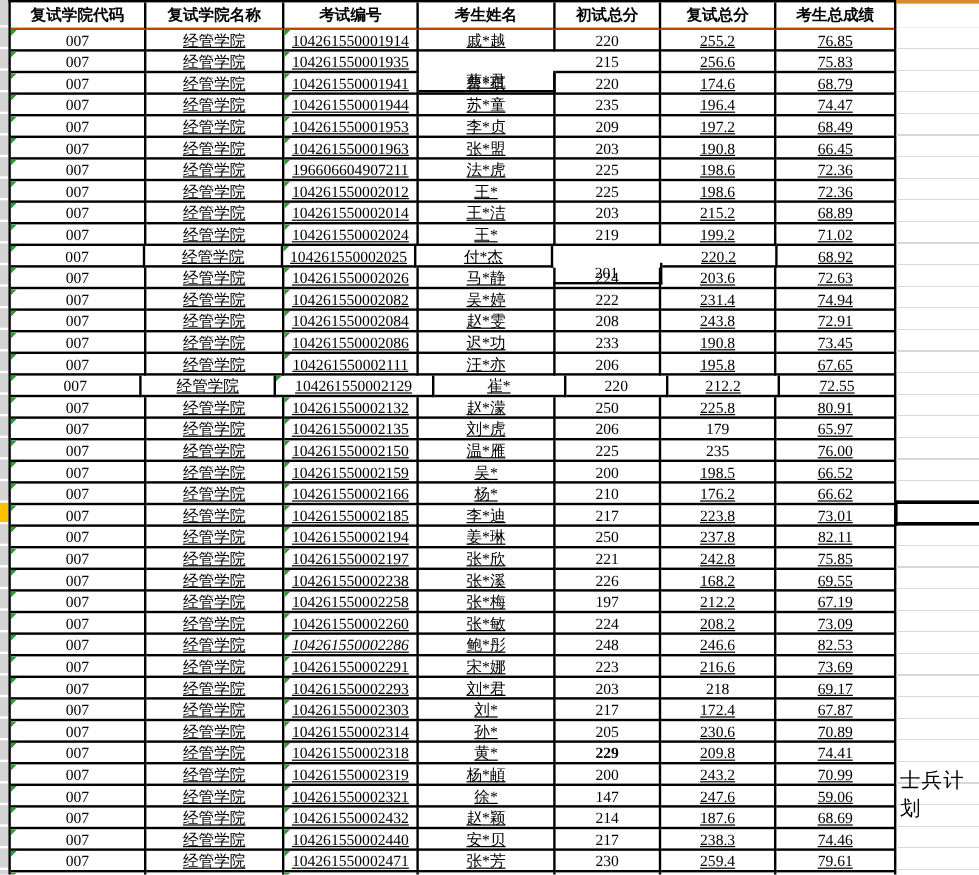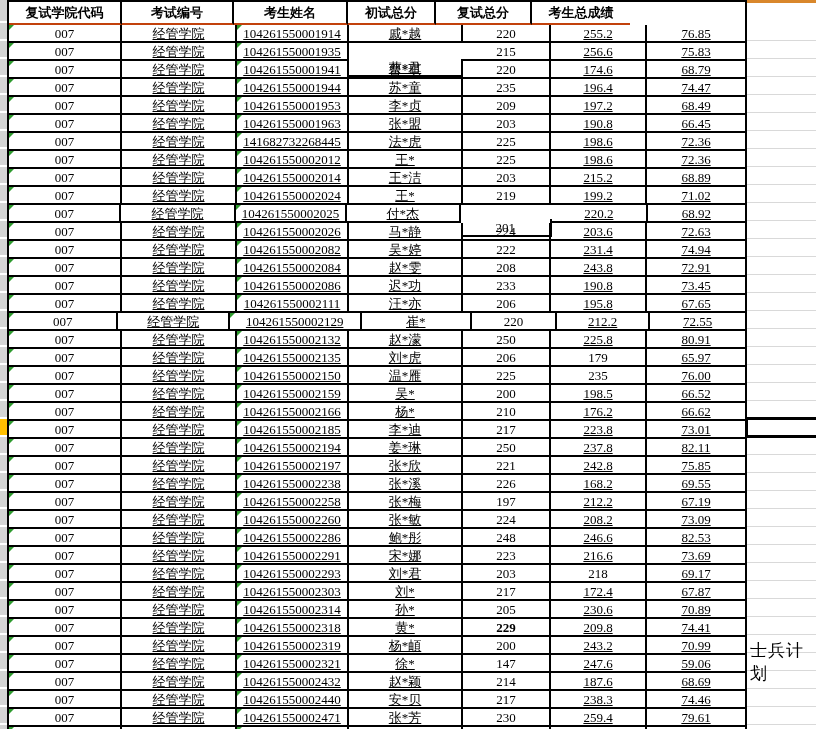--- a/index.html
+++ b/index.html
@@ -92,20 +92,21 @@
       <div class="gcell"></div>
       <div class="gcell"></div>
       <div class="gcell"></div>
       <div class="gcell"></div>
       <div class="gcell"></div>
       <div class="gcell"></div>
     </div>
   <div id="tbl">
       <div class="row hdr">
         <div class="cell" style="width: 113px;">复试学院代码</div>
+        <div class="cell" style="width: 115px;">复试学院名称</div>
         <div class="cell" style="width: 112px;">考试编号</div>
         <div class="cell" style="width: 114px;">考生姓名</div>
         <div class="cell" style="width: 88px;">初试总分</div>
         <div class="cell" style="width: 96px;">复试总分</div>
         <div class="cell" style="width: 98px;">考生总成绩</div>
       </div>
       <div class="row">
         <div class="cell tri" style="width: 113px;">007</div>
         <div class="cell ul" style="width: 115px;">经管学院</div>
         <div class="cell tri ul" style="width: 112px;">104261550001914</div>
@@ -155,21 +156,21 @@
         <div class="cell ul" style="width: 115px;">经管学院</div>
         <div class="cell tri ul" style="width: 112px;">104261550001963</div>
         <div class="cell ul" style="width: 114px;">张*盟</div>
         <div class="cell" style="width: 88px;">203</div>
         <div class="cell ul" style="width: 96px;">190.8</div>
         <div class="cell ul" style="width: 98px;">66.45</div>
       </div>
       <div class="row">
         <div class="cell tri" style="width: 113px;">007</div>
         <div class="cell ul" style="width: 115px;">经管学院</div>
-        <div class="cell tri ul" style="width: 112px;">141682732268445</div>
+        <div class="cell tri ul" style="width: 112px;">196606604907211</div>
         <div class="cell ul" style="width: 114px;">法*虎</div>
         <div class="cell" style="width: 88px;">225</div>
         <div class="cell ul" style="width: 96px;">198.6</div>
         <div class="cell ul" style="width: 98px;">72.36</div>
       </div>
       <div class="row">
         <div class="cell tri" style="width: 113px;">007</div>
         <div class="cell ul" style="width: 115px;">经管学院</div>
         <div class="cell tri ul" style="width: 112px;">104261550002012</div>
         <div class="cell ul" style="width: 114px;">王*</div>
@@ -353,21 +354,21 @@
         <div class="cell ul" style="width: 115px;">经管学院</div>
         <div class="cell tri ul" style="width: 112px;">104261550002260</div>
         <div class="cell ul" style="width: 114px;">张*敏</div>
         <div class="cell" style="width: 88px;">224</div>
         <div class="cell ul" style="width: 96px;">208.2</div>
         <div class="cell ul" style="width: 98px;">73.09</div>
       </div>
       <div class="row">
         <div class="cell tri" style="width: 113px;">007</div>
         <div class="cell ul" style="width: 115px;">经管学院</div>
-        <div class="cell tri ul" style="width: 112px;">104261550002286</div>
+        <div class="cell tri ul" style="width: 112px; font-style: italic;">104261550002286</div>
         <div class="cell ul" style="width: 114px;">鲍*彤</div>
         <div class="cell" style="width: 88px;">248</div>
         <div class="cell ul" style="width: 96px;">246.6</div>
         <div class="cell ul" style="width: 98px;">82.53</div>
       </div>
       <div class="row">
         <div class="cell tri" style="width: 113px;">007</div>
         <div class="cell ul" style="width: 115px;">经管学院</div>
         <div class="cell tri ul" style="width: 112px;">104261550002291</div>
         <div class="cell ul" style="width: 114px;">宋*娜</div>

